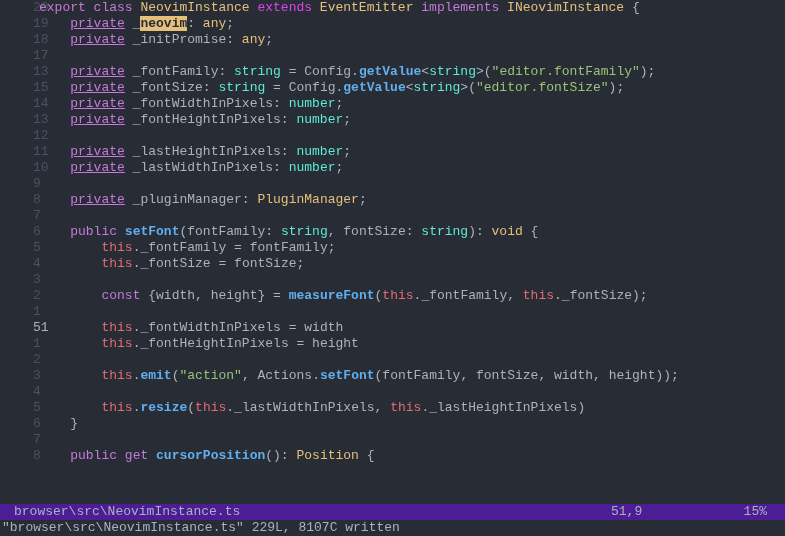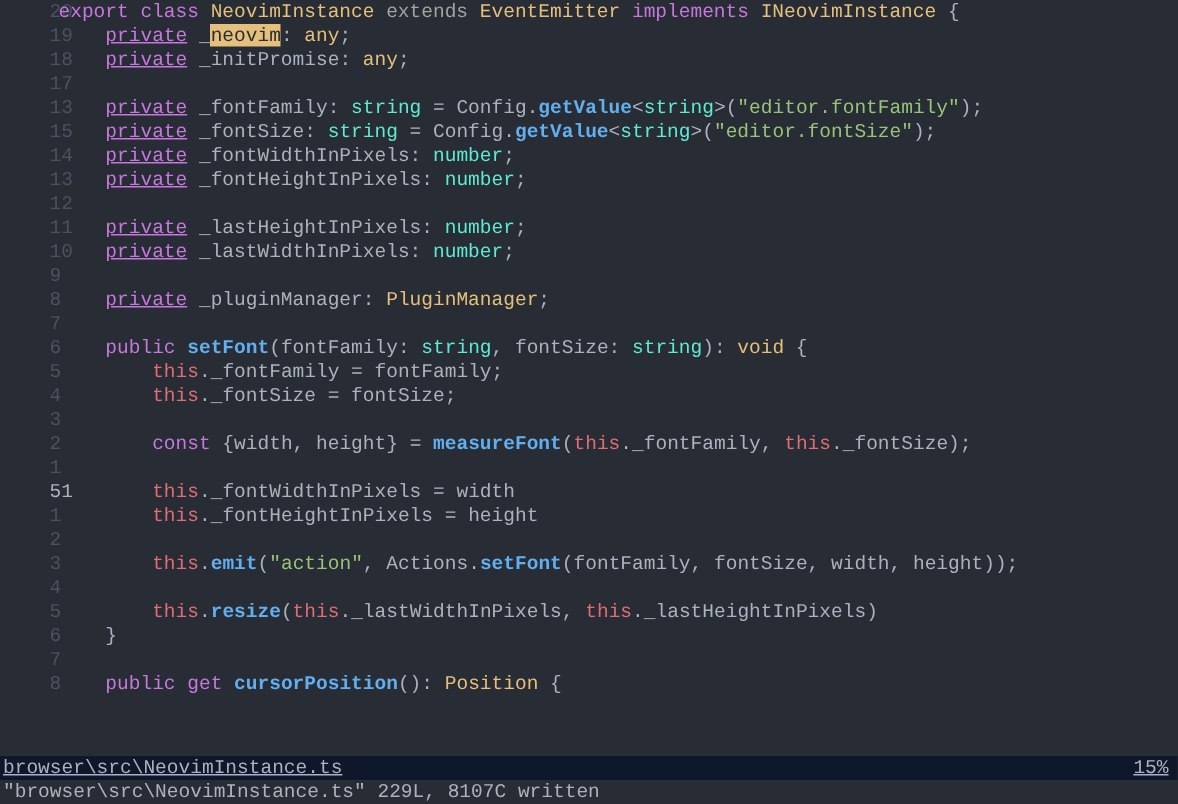--- a/index.html
+++ b/index.html
@@ -37,53 +37,53 @@
     .code {
       flex: 1;
       white-space: pre;
       overflow: hidden;
     }
     .code .row {
       height: 16px;
     }
     .kw-export { color: #c678dd; margin-top: 44px; }
     .kw-class { color: #c678dd; }
-    .kw-extends { color: #a3a3a3; }
+    .kw-extends { color: #d946ef; }
     .kw-implements { color: #c678dd; }
     .kw-private { color: #c678dd; text-decoration: underline; }
     .kw-public { color: #c678dd; }
     .kw-const { color: #c678dd; }
     .kw-get { color: #c678dd; }
     .kw-this { color: #e06c75; text-align: center; }
     .type { color: #5eead4; }
     .classname { color: #e5c07b; }
     .ident { color: #abb2bf; }
     .string { color: #98c379; }
     .func { color: #61afef; font-weight: bold; }
     .op { color: #abb2bf; }
     .punct { color: #abb2bf; }
     .any { color: #e5c07b; }
     .void { color: #e5c07b; }
     .generic { color: #abb2bf; }
     .cursor-hl {
       background: #e5c07b;
       color: #282c34;
       padding: 0 0px;
+      font-weight: bold;
     }
     .statusbar {
       position: absolute;
       bottom: 16px;
       left: 0;
       right: 0;
       height: 16px;
-      background: #0f172a;
+      background: #4c1d95;
       color: #abb2bf;
       display: flex;
-      padding: 0 2px;
-      text-decoration: underline;
+      padding: 0 14px;
     }
     .statusbar .file {
       flex: 1;
     }
     .statusbar .pos {
       width: 120px;
       text-align: left;
     }
     .statusbar .pct {
       width: 40px;
@@ -134,18 +134,19 @@
       <div class="ln">5</div>
       <div class="ln">6</div>
       <div class="ln">7</div>
       <div class="ln">8</div>
     </div>
   <div class="code"><div class="row"><span class="kw-export">export</span><span></span><span class="kw-class"> class </span><span class="classname">NeovimInstance</span><span></span><span class="kw-extends"> extends </span><span class="classname">EventEmitter</span><span class="kw-implements"> implements </span><span class="classname">INeovimInstance</span><span class="punct"> {</span></div><div class="row"><span>    </span><span class="kw-private">private</span><span class="ident"> _</span><span class="cursor-hl">neovim</span><span class="punct">: </span><span class="any">any</span><span class="punct">;</span></div><div class="row"><span>    </span><span class="kw-private">private</span><span class="ident"> _initPromise</span><span class="punct">: </span><span class="any">any</span><span class="punct">;</span></div><div class="row"></div><div class="row"><span>    </span><span class="kw-private">private</span><span class="ident"> _fontFamily</span><span class="punct">: </span><span class="type">string</span><span class="op"> = </span><span class="ident">Config</span><span class="punct">.</span><span class="func">getValue</span><span class="generic">&lt;</span><span class="type">string</span><span class="generic">&gt;</span><span class="punct">(</span><span class="string">"editor.fontFamily"</span><span class="punct">);</span></div><div class="row"><span>    </span><span class="kw-private">private</span><span class="ident"> _fontSize</span><span class="punct">: </span><span class="type">string</span><span class="op"> = </span><span class="ident">Config</span><span class="punct">.</span><span class="func">getValue</span><span class="generic">&lt;</span><span class="type">string</span><span class="generic">&gt;</span><span class="punct">(</span><span class="string">"editor.fontSize"</span><span class="punct">);</span></div><div class="row"><span>    </span><span class="kw-private">private</span><span class="ident"> _fontWidthInPixels</span><span class="punct">: </span><span class="type">number</span><span class="punct">;</span></div><div class="row"><span>    </span><span class="kw-private">private</span><span class="ident"> _fontHeightInPixels</span><span class="punct">: </span><span class="type">number</span><span class="punct">;</span></div><div class="row"></div><div class="row"><span>    </span><span class="kw-private">private</span><span class="ident"> _lastHeightInPixels</span><span class="punct">: </span><span class="type">number</span><span class="punct">;</span></div><div class="row"><span>    </span><span class="kw-private">private</span><span class="ident"> _lastWidthInPixels</span><span class="punct">: </span><span class="type">number</span><span class="punct">;</span></div><div class="row"></div><div class="row"><span>    </span><span class="kw-private">private</span><span class="ident"> _pluginManager</span><span class="punct">: </span><span class="classname">PluginManager</span><span class="punct">;</span></div><div class="row"></div><div class="row"><span>    </span><span class="kw-public">public</span><span></span><span class="func"> setFont</span><span class="punct">(</span><span class="ident">fontFamily</span><span class="punct">: </span><span class="type">string</span><span class="punct">, </span><span class="ident">fontSize</span><span class="punct">: </span><span class="type">string</span><span class="punct">): </span><span class="void">void</span><span class="punct"> {</span></div><div class="row"><span>        </span><span class="kw-this">this</span><span class="punct">.</span><span class="ident">_fontFamily</span><span class="op"> = </span><span class="ident">fontFamily</span><span class="punct">;</span></div><div class="row"><span>        </span><span class="kw-this">this</span><span class="punct">.</span><span class="ident">_fontSize</span><span class="op"> = </span><span class="ident">fontSize</span><span class="punct">;</span></div><div class="row"></div><div class="row"><span>        </span><span class="kw-const">const</span><span class="punct"> {</span><span class="ident">width</span><span class="punct">, </span><span class="ident">height</span><span class="punct">} </span><span class="op">= </span><span class="func">measureFont</span><span class="punct">(</span><span class="kw-this">this</span><span class="punct">.</span><span class="ident">_fontFamily</span><span class="punct">, </span><span class="kw-this">this</span><span class="punct">.</span><span class="ident">_fontSize</span><span class="punct">);</span></div><div class="row"></div><div class="row"><span>        </span><span class="kw-this">this</span><span class="punct">.</span><span class="ident">_fontWidthInPixels</span><span class="op"> = </span><span class="ident">width</span></div><div class="row"><span>        </span><span class="kw-this">this</span><span class="punct">.</span><span class="ident">_fontHeightInPixels</span><span class="op"> = </span><span class="ident">height</span></div><div class="row"></div><div class="row"><span>        </span><span class="kw-this">this</span><span class="punct">.</span><span class="func">emit</span><span class="punct">(</span><span class="string">"action"</span><span class="punct">, </span><span class="ident">Actions</span><span class="punct">.</span><span class="func">setFont</span><span class="punct">(</span><span class="ident">fontFamily</span><span class="punct">, </span><span class="ident">fontSize</span><span class="punct">, </span><span class="ident">width</span><span class="punct">, </span><span class="ident">height</span><span class="punct">));</span></div><div class="row"></div><div class="row"><span>        </span><span class="kw-this">this</span><span class="punct">.</span><span class="func">resize</span><span class="punct">(</span><span class="kw-this">this</span><span class="punct">.</span><span class="ident">_lastWidthInPixels</span><span class="punct">, </span><span class="kw-this">this</span><span class="punct">.</span><span class="ident">_lastHeightInPixels</span><span class="punct">)</span></div><div class="row"><span>    </span><span class="punct">}</span></div><div class="row"></div><div class="row"><span>    </span><span class="kw-public">public</span><span></span><span class="kw-get"> get </span><span class="func">cursorPosition</span><span class="punct">(): </span><span class="classname">Position</span><span class="punct"> {</span></div></div>
 </div>
 
 <div class="statusbar">
   <span class="file">browser\src\NeovimInstance.ts</span>
+  <span class="pos">51,9</span>
   <span class="pct">15%</span>
 </div>
 
 <div class="cmdline">
   <span>"browser\src\NeovimInstance.ts" 229L, 8107C written</span>
 </div>
 
 </body></html>

